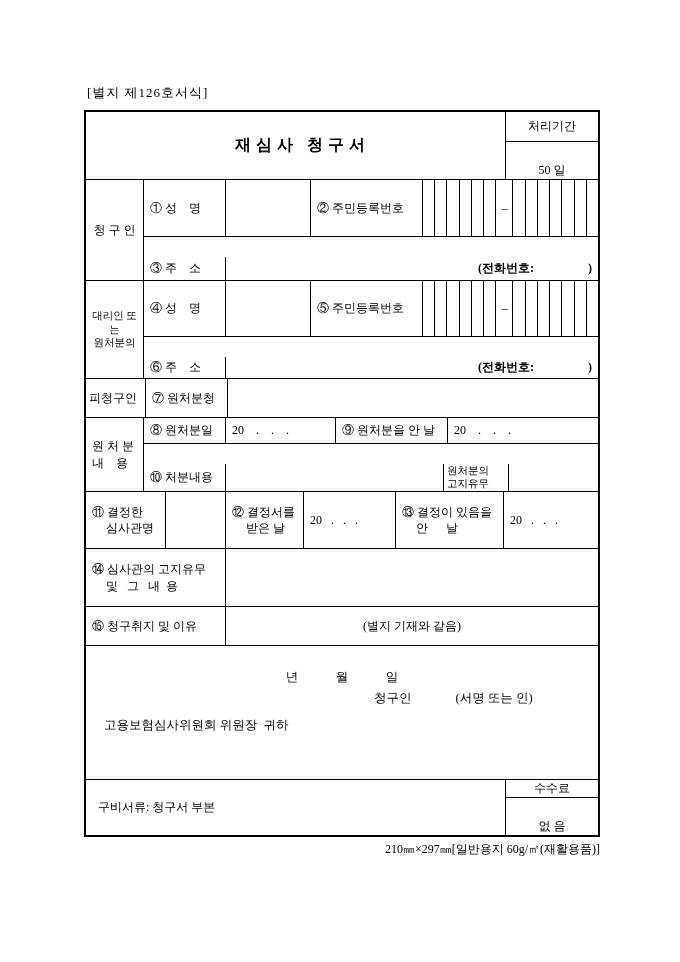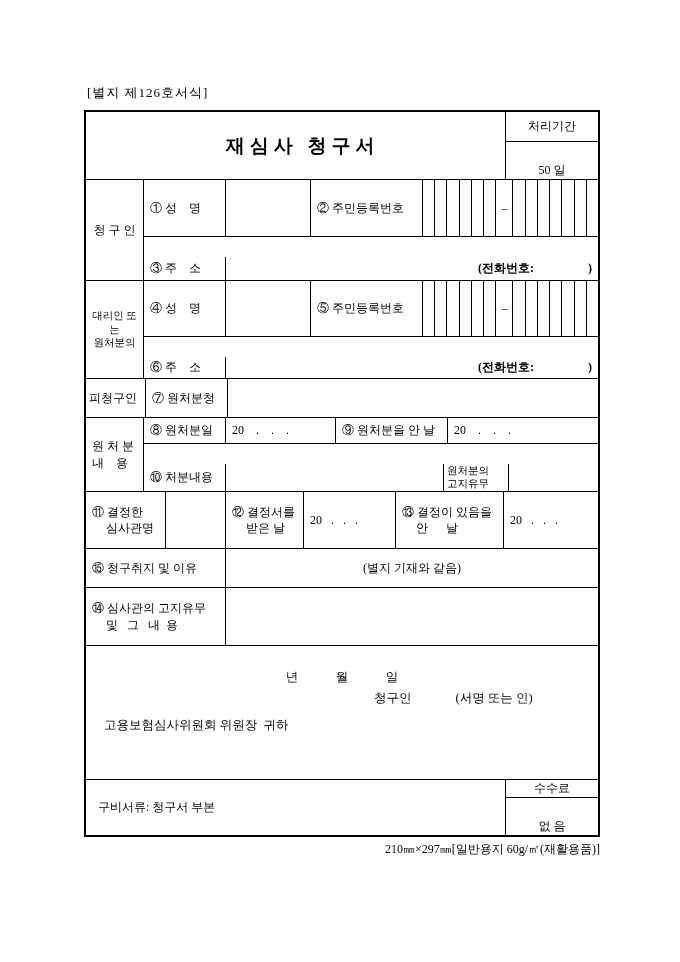--- a/index.html
+++ b/index.html
@@ -16,21 +16,21 @@
   .cell{
     border-right:1px solid #000;border-bottom:1px solid #000;
     box-sizing:border-box;display:flex;align-items:center;
     font-size:12px;padding:0 6px;overflow:hidden;
   }
   .nr{border-right:none;}
   .nb{border-bottom:none;}
   .pre{white-space:pre;}
   .center{justify-content:center;text-align:center;}
   .right{justify-content:flex-end;text-align:right;font-weight:bold;}
-  .title-cell{font-size:19px;font-weight:bold;letter-spacing:5px;padding-left:20px;}
+  .title-cell{font-size:16px;font-weight:bold;letter-spacing:5px;padding-left:20px;}
   .stack{flex-direction:column;justify-content:center;align-items:flex-start;line-height:1.35;}
   .stack.center{align-items:center;}
   .small{font-size:10.5px;line-height:1.3;}
   .rrn{display:flex;align-items:stretch;padding:0;}
   .digit{flex:1;border-right:1px solid #000;}
   .digit.last{border-right:none;}
   .dash{width:16px;border-right:1px solid #000;display:flex;align-items:center;justify-content:center;font-size:12px;}
   .indent2{padding-left:14px;}
   .decl{flex-direction:column;align-items:stretch;justify-content:flex-start;padding:14px 10px 0 10px;font-size:12.5px;line-height:1.55;}
   .decl-l1{padding-left:10px;white-space:pre;}
@@ -167,31 +167,31 @@
         <span class="pre indent2">받은 날</span>
       </div>
       <div class="cell pre" style="width:92px">20   .   .   .</div>
       <div class="cell stack" style="width:108px">
         <span class="pre">⑬ 결정이 있음을</span>
         <span class="pre indent2">안      날</span>
       </div>
       <div class="cell nr pre" style="flex:1">20   .   .   .</div>
     </div>
 
-    <div class="row" style="height:39px">
-      <div class="cell pre" style="width:140px">⑮ 청구취지 및 이유</div>
-      <div class="cell nr center pre" style="flex:1">(별지 기재와 같음)</div>
-    </div>
-
     <div class="row" style="height:58px">
       <div class="cell stack" style="width:140px">
         <span class="pre">⑭ 심사관의 고지유무</span>
         <span class="pre indent2">및   그   내  용</span>
       </div>
       <div class="cell nr" style="flex:1"></div>
+    </div>
+
+    <div class="row" style="height:39px">
+      <div class="cell pre" style="width:140px">⑮ 청구취지 및 이유</div>
+      <div class="cell nr center pre" style="flex:1">(별지 기재와 같음)</div>
     </div>
 
     <div class="row" style="height:134px">
       <div class="cell nr decl" style="flex:1">
         <div class="decl-date">년            월            일</div>
         <div class="decl-sign">
           <span>청구인</span>
           <span>(서명 또는 인)</span>
         </div>
         <div class="decl-recipient">고용보험심사위원회 위원장  귀하</div>

